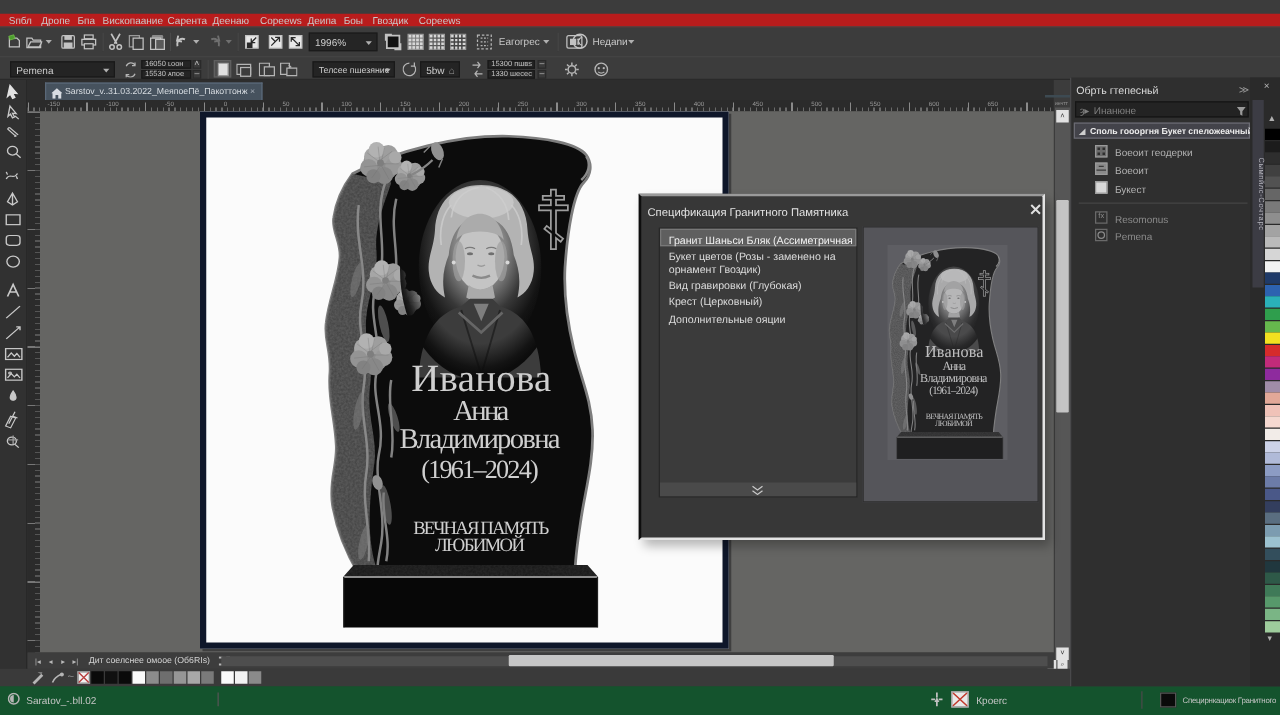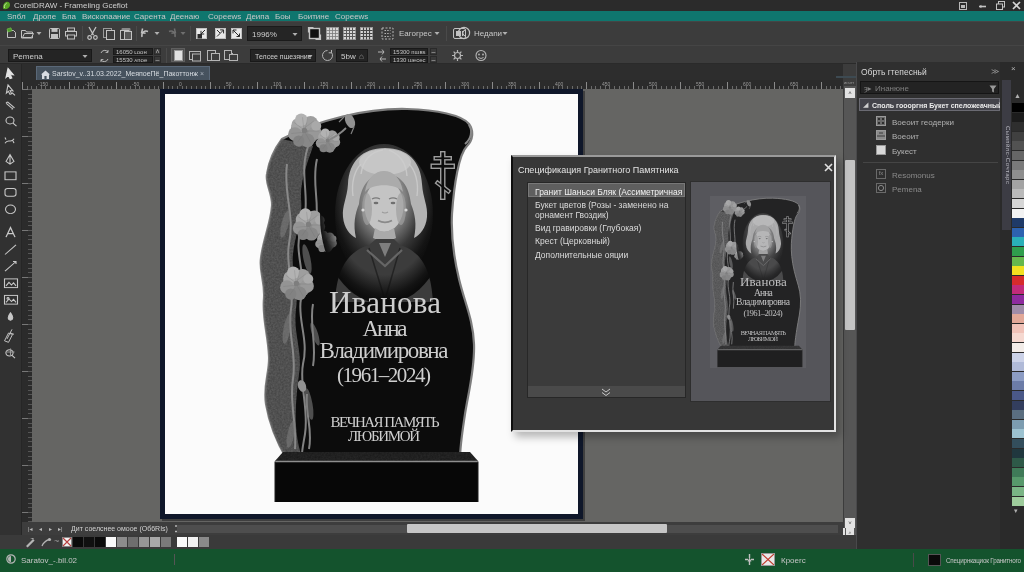--- a/index.html
+++ b/index.html
@@ -1,21 +1,21 @@
 <!DOCTYPE html>
 <html><head><meta charset="utf-8">
 <style>
 *{margin:0;padding:0;box-sizing:border-box}
 html,body{width:1024px;height:572px;overflow:hidden;background:#3c3c3c;font-family:"Liberation Sans",sans-serif}
 .abs{position:absolute}
 span.abs{white-space:nowrap}
 #app{position:relative;width:1024px;height:572px}
 
 #titlebar{left:0;top:0;width:1024px;height:11px;background:#2b2b2b;color:#cfcfcf;font-size:8px}
-#menubar{left:0;top:11px;width:1024px;height:11px;background:#0f766e;color:#c8c8c8;font-size:8px;border-bottom:1px solid #454545}
+#menubar{left:0;top:11px;width:1024px;height:11px;background:#b91c1c;color:#c8c8c8;font-size:8px;border-bottom:1px solid #454545}
 #stdbar{left:0;top:22px;width:1024px;height:24px;background:#3c3c3c;border-bottom:1px solid #454545}
 #propbar{left:0;top:46px;width:1024px;height:18px;background:#3c3c3c;border-bottom:1px solid #2a2a2a}
 .mi{position:absolute;top:1px}
 
 #toolbox{left:0;top:64px;width:22px;height:485px;background:#313131;border-right:1px solid #262626}
 
 #tabrow{left:22px;top:64px;width:821px;height:16px;background:#2d2d2d}
 
 #hruler{left:22px;top:80px;width:821px;height:9px;background:#2b2b2b}
 #vruler{left:22px;top:89px;width:10px;height:433px;background:#2b2b2b}
@@ -29,53 +29,31 @@
 #palrow{left:0px;top:535px;width:860px;height:14px;background:#3a3a3a}
 #statusbar{left:0;top:549px;width:1024px;height:23px;background:#14532d;color:#c6c6c6;font-size:8px}
 
 #docker{left:856px;top:62px;width:168px;height:487px;background:#2f2f2f;color:#c0c0c0;font-size:8px;border-left:1px solid #49494b}
 
 #dialog{left:511px;top:155px;width:325px;height:277px;background:#373737;box-shadow:4px 5px 8px rgba(0,0,0,0.28);border-left:2px solid #0e0e0e;border-top:2px solid #9a9a9a;border-right:2px solid #e3e3e3;border-bottom:2px solid #e3e3e3;color:#dedede}
 .sw{position:absolute;width:10px;height:10px}
 </style></head>
 <body>
 <div id="app">
-  <div class="abs" id="titlebar">
-    <svg class="abs" style="left:2px;top:1px" width="9" height="9" viewBox="0 0 9 9">
-        <path d="M1.2,7.8 C0.4,5.5 1.5,2 4,1 C6.5,0.2 8.3,2 8,4.4 C7.6,6.8 5,8.3 2.8,8.2 Z" fill="#58a524"></path>
-        <path d="M2.5,7 C2,5 3,2.7 4.7,2.2" stroke="#cfe9b0" stroke-width="0.8" fill="none"></path>
-      </svg>
-    <span class="abs" style="left:14px;top:1px">CorelDRAW - Frameiing Gcefiot</span>
-    <svg class="abs" style="left:959px;top:2px" width="8" height="8">
-        <rect x="0.5" y="0.5" width="7" height="7" fill="none" stroke="#b8b8b8"></rect>
-        <rect x="2" y="3" width="4" height="3" fill="#b8b8b8"></rect>
-      </svg>
-    <svg class="abs" style="left:978px;top:2px" width="9" height="8">
-        <path d="M1,4.5 L8,4.5" stroke="#c4c4c4" stroke-width="1.6"></path>
-        <path d="M1,4.5 l2.4,-1.8 v3.6 z" fill="#c4c4c4"></path>
-      </svg>
-    <svg class="abs" style="left:996px;top:1px" width="9" height="9">
-        <rect x="2.5" y="0.5" width="6" height="5.5" fill="none" stroke="#c4c4c4"></rect>
-        <rect x="0.5" y="3" width="6" height="5.5" fill="#2b2b2b" stroke="#c4c4c4"></rect>
-      </svg>
-    <svg class="abs" style="left:1012px;top:1px" width="9" height="9">
-        <path d="M1,1 L8,8 M8,1 L1,8" stroke="#d6d6d6" stroke-width="1.7"></path>
-      </svg>
-  </div>
   <div class="abs" id="menubar">
     <span class="mi" style="left:7px">Sпбл</span>
       <span class="mi" style="left:33px">Дропе</span>
       <span class="mi" style="left:62px">Бпа</span>
       <span class="mi" style="left:82px">Вископаание</span>
       <span class="mi" style="left:134px">Сарента</span>
       <span class="mi" style="left:170px">Деенаю</span>
       <span class="mi" style="left:208px">Сореews</span>
       <span class="mi" style="left:246px">Деипа</span>
       <span class="mi" style="left:275px">Боы</span>
-      <span class="mi" style="left:298px">Боитине</span>
+      <span class="mi" style="left:298px">Гвоздик</span>
       <span class="mi" style="left:335px">Сореews</span>
   </div>
   <div class="abs" id="stdbar">
     <svg class="abs" style="left:5px;top:5px" width="13" height="13">
         <path d="M2.5,3.5 h6 l2,2 v5 h-8 z" fill="#3c3c3c" stroke="#c2c2c2"></path>
         <path d="M2,2 l4,-1.2 1,3 -4,1.2z" fill="#4d9e2e" stroke="#77c24d" stroke-width="0.6"></path>
       </svg>
     <svg class="abs" style="left:20px;top:5px" width="14" height="13">
         <path d="M1.5,3.5 h4 l1,1.5 h6 v6 h-11 z" fill="#3c3c3c" stroke="#c2c2c2"></path>
         <path d="M2.5,10.5 l2,-4 h9 l-2,4 z" fill="#3c3c3c" stroke="#c2c2c2"></path>

